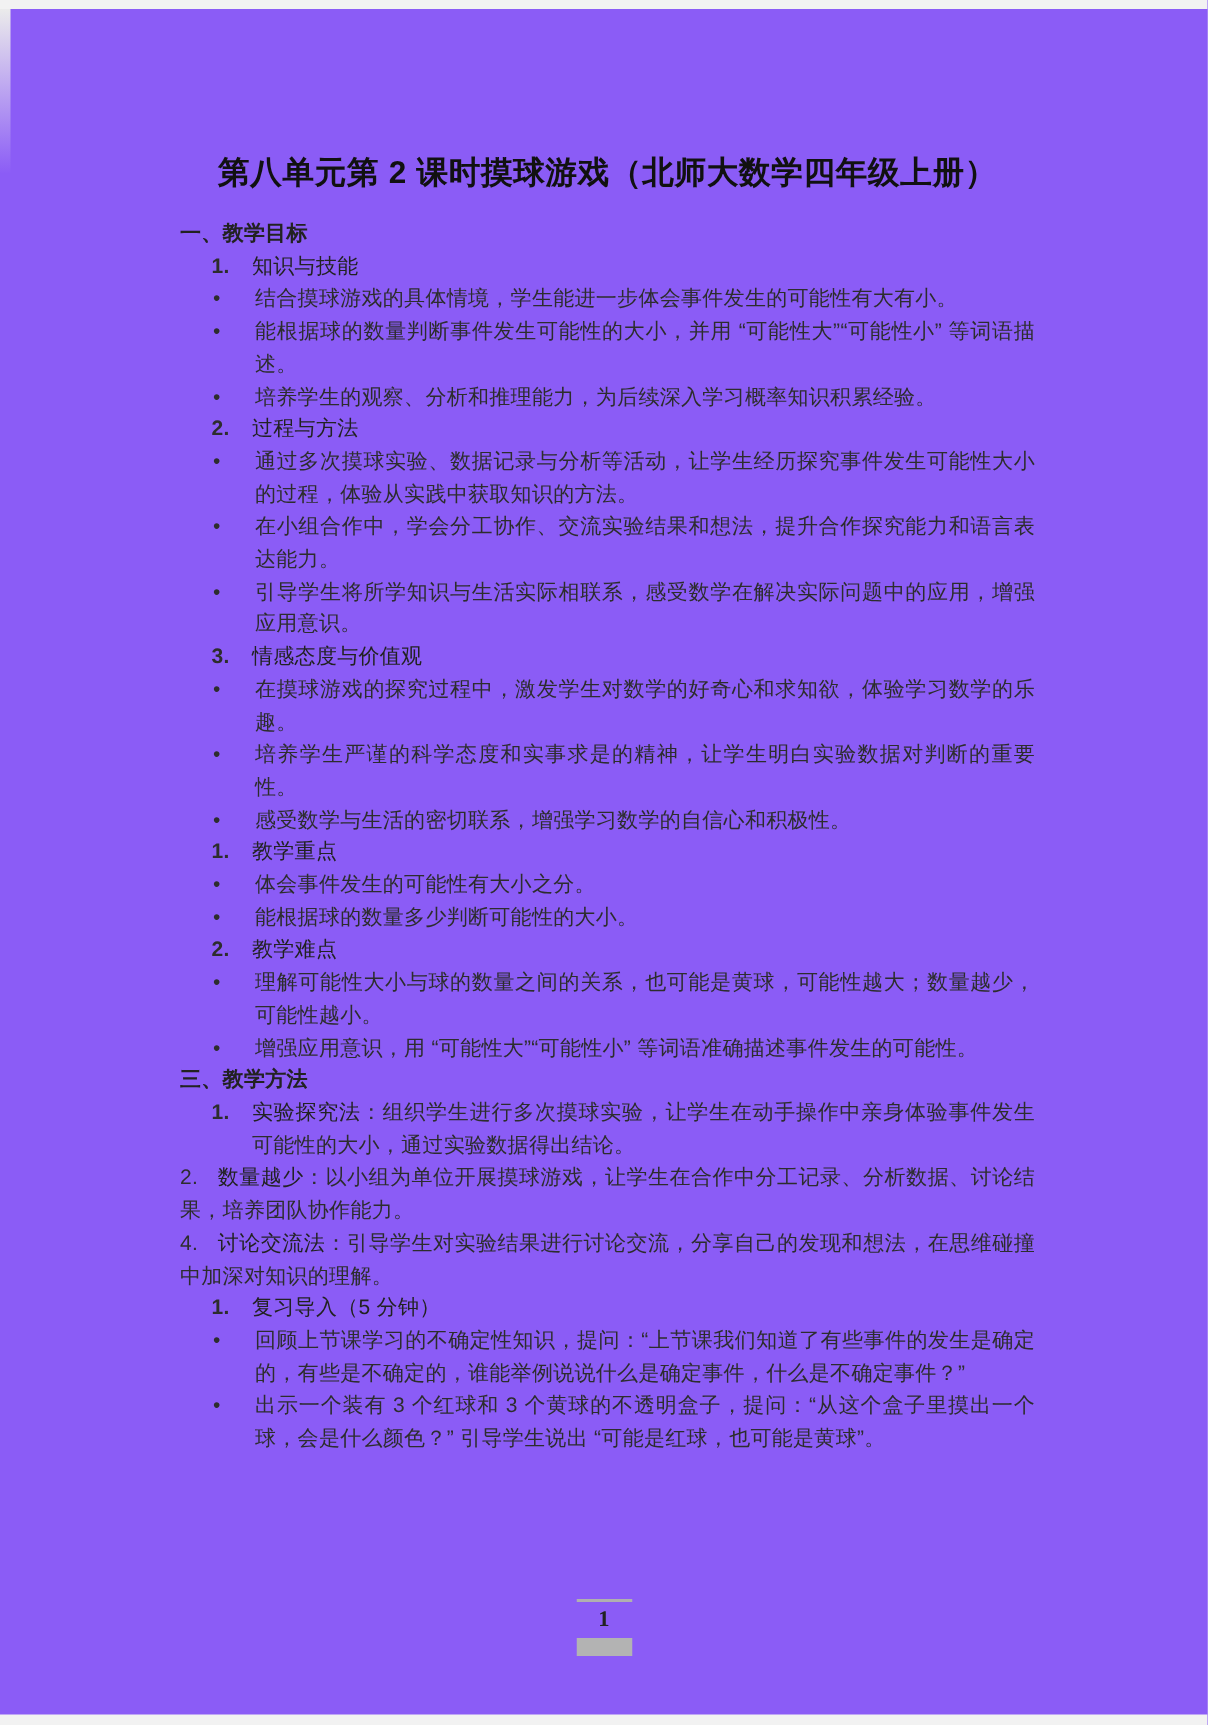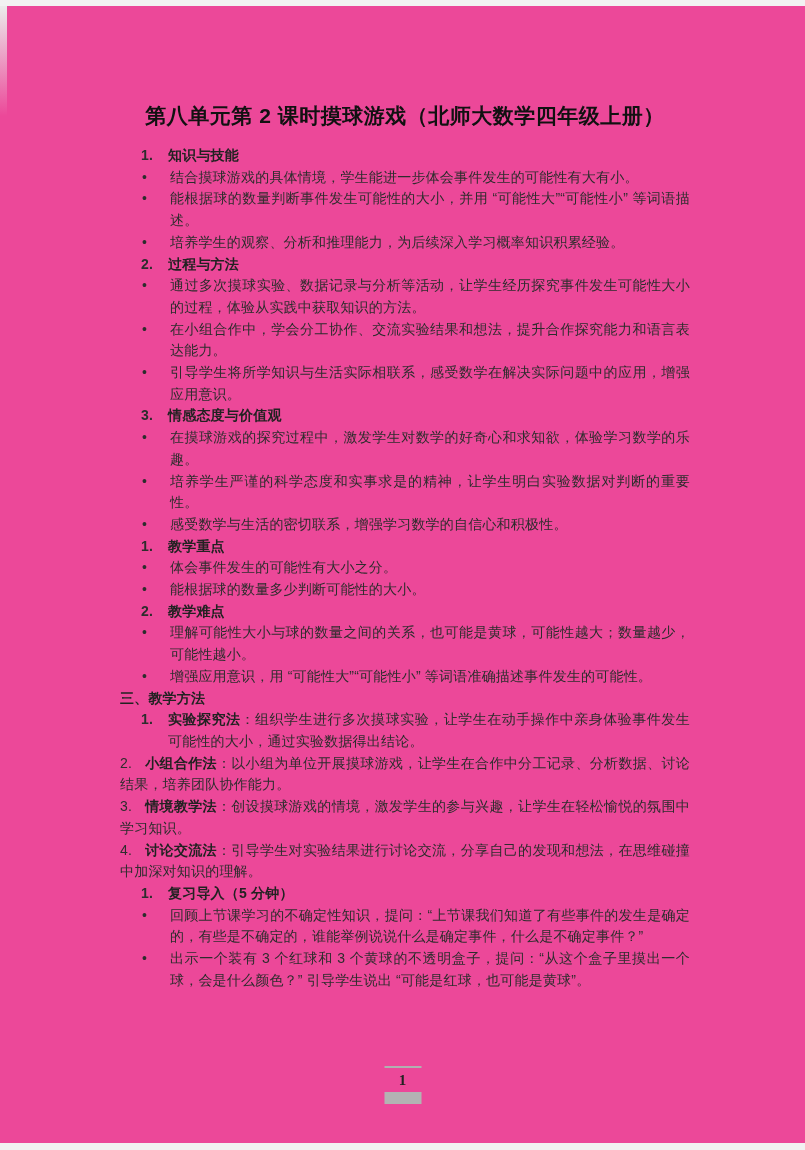--- a/index.html
+++ b/index.html
@@ -7,21 +7,21 @@
   body {
     position: relative;
     background: #f2f2f2;
     font-family: "Liberation Sans", "DejaVu Sans", sans-serif;
     overflow: hidden;
   }
   .page {
     position: absolute;
     left: 0; top: 6px;
     width: 805px; height: 1137px;
-    background: #ec4899;
+    background: #8b5cf6;
   }
   .corner-shade {
     position: absolute;
     left: 0; top: 0;
     width: 7px; height: 110px;
     background: linear-gradient(to bottom, #ebebeb, rgba(235,235,235,0));
   }
   .doc {
     position: absolute;
     left: 120px; top: 94px;
@@ -53,21 +53,21 @@
   .row .marker.num { font-weight: 700; }
   .row .marker.dot {
     flex: 0 0 28px;
     margin-left: 22px;
     text-align: left;
   }
   .row .txt {
     flex: 1 1 auto;
     text-align: justify;
   }
-  .bold { font-weight: 700; color: #222222; }
+  .bold { font-weight: 400; color: #222222; }
   .para { text-align: justify; }
   .para .pmarker { margin-right: 13px; }
   .footer {
     position: absolute;
     top: 1060px;
     left: 50%;
     transform: translateX(-50%);
     width: 37px;
     text-align: center;
   }
@@ -84,20 +84,21 @@
 </head>
 <body>
 
 <div class="page">
   <div class="corner-shade"></div>
 
   <div class="doc">
     <div class="doc-title">第八单元第 2 课时摸球游戏（北师大数学四年级上册）</div>
 
     <div>
+      <div class="sec-heading">一、教学目标</div>
       <div class="row">
         <span class="marker num">1.</span>
         <span class="txt bold">知识与技能</span>
       </div>
       <div class="row">
         <span class="marker dot">•</span>
         <span class="txt">结合摸球游戏的具体情境，学生能进一步体会事件发生的可能性有大有小。</span>
       </div>
       <div class="row">
         <span class="marker dot">•</span>
@@ -168,24 +169,21 @@
       </div>
     </div>
 
     <div>
       <div class="sec-heading">三、教学方法</div>
       <div class="row">
         <span class="marker num">1.</span>
         <span class="txt"><span class="bold">实验探究法</span><span>：组织学生进行多次摸球实验，让学生在动手操作中亲身体验事件发生可能性的大小，通过实验数据得出结论。</span></span>
       </div>
       <p class="para">
-        <span class="pmarker">2.</span><span class="bold">小组合作法</span><span>：以小组为单位开展摸球游戏，让学生在合作中分工记录、分析数据、讨论结果，培养团队协作能力。</span>
-      </p>
-      <p class="para">
-        <span class="pmarker">3.</span><span class="bold">情境教学法</span><span>：创设摸球游戏的情境，激发学生的参与兴趣，让学生在轻松愉悦的氛围中学习知识。</span>
+        <span class="pmarker">2.</span><span class="bold">数量越少</span><span>：以小组为单位开展摸球游戏，让学生在合作中分工记录、分析数据、讨论结果，培养团队协作能力。</span>
       </p>
       <p class="para">
         <span class="pmarker">4.</span><span class="bold">讨论交流法</span><span>：引导学生对实验结果进行讨论交流，分享自己的发现和想法，在思维碰撞中加深对知识的理解。</span>
       </p>
     </div>
 
     <div>
       <div class="row">
         <span class="marker num">1.</span>
         <span class="txt bold">复习导入（5 分钟）</span>

